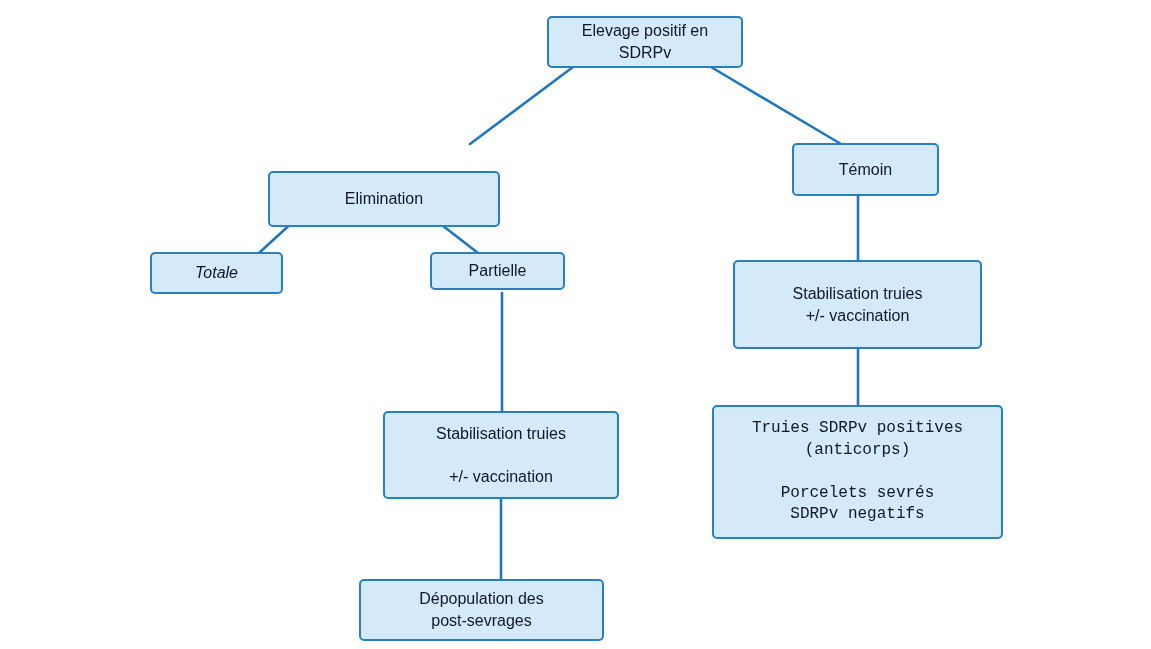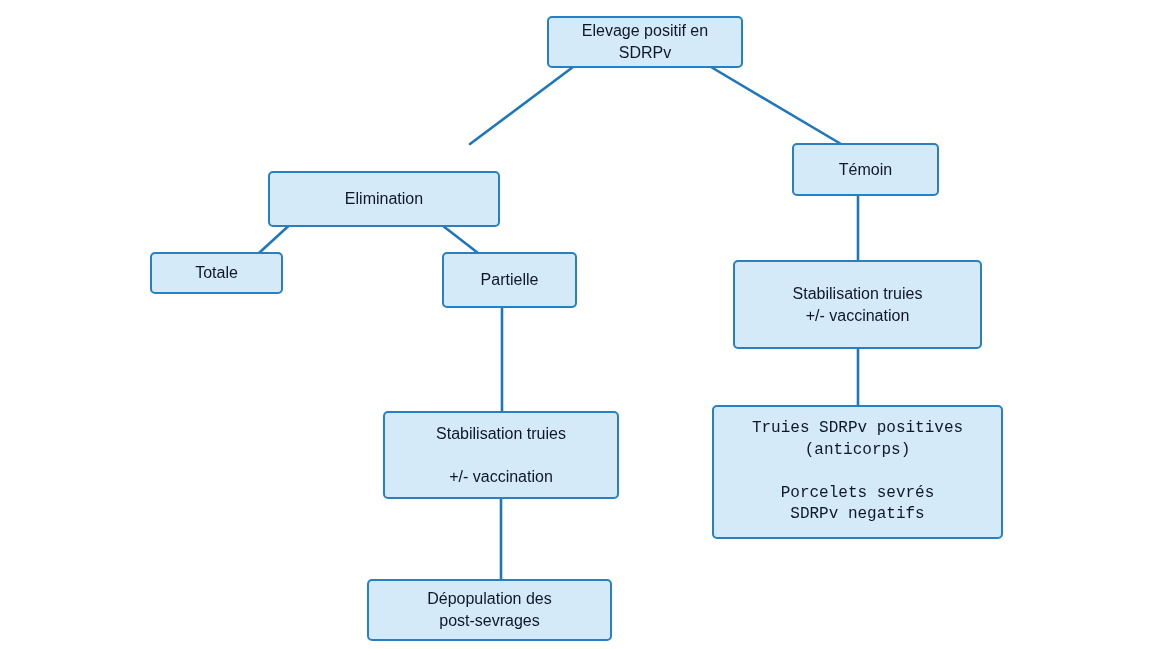--- a/index.html
+++ b/index.html
@@ -20,24 +20,24 @@
     border-radius:5px;
     font-size:16px;
     color:#0f172a;
     line-height:1.35;
     white-space:pre-line;
     box-sizing:border-box;
   }
   #n-root        {left:547px;top:16px; width:196px;height:52px;}
   #n-elimination {left:268px;top:143px;width:232px;height:56px;margin-top:28px;}
   #n-temoin      {left:792px;top:143px;width:147px;height:53px;}
-  #n-totale      {left:150px;top:252px;width:133px;height:42px;}
-  #n-partielle   {left:442px;top:252px;width:135px;height:56px;}
+  #n-totale      {left:150px;top:252px;width:133px;height:42px;font-style:italic;}
+  #n-partielle   {left:430px;top:252px;width:135px;height:38px;}
   #n-stab-left   {left:383px;top:411px;width:236px;height:88px;}
-  #n-depopulation{left:367px;top:579px;width:245px;height:62px;}
+  #n-depopulation{left:359px;top:579px;width:245px;height:62px;}
   #n-stab-right  {left:733px;top:260px;width:249px;height:89px;}
   #n-truies      {left:712px;top:405px;width:291px;height:134px;font-family:Liberation Mono, monospace;}
 </style>
 </head>
 <body>
 
 <div class="canvas">
 
   <svg class="connectors" viewBox="0 0 1151 649" xmlns="http://www.w3.org/2000/svg">
     <g stroke="#1f76bc" stroke-width="2.6" stroke-linecap="round">

